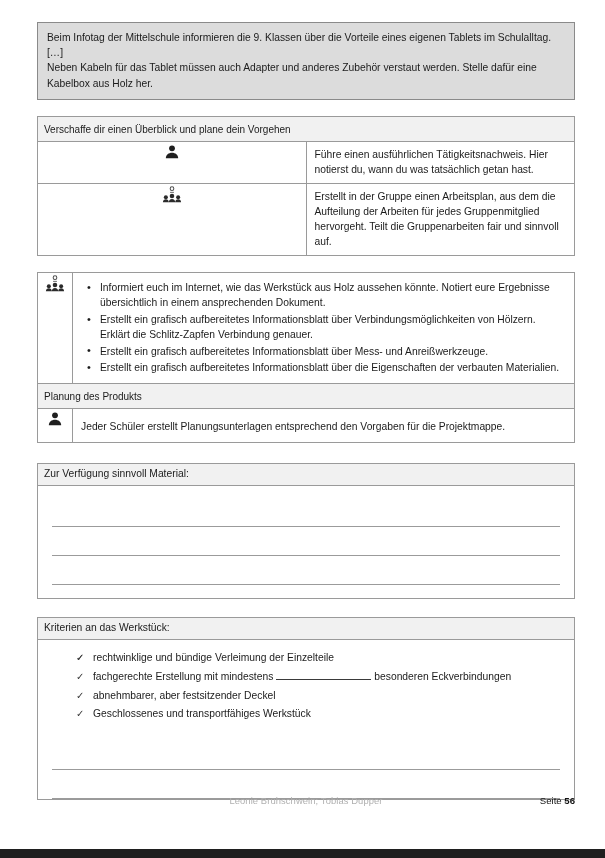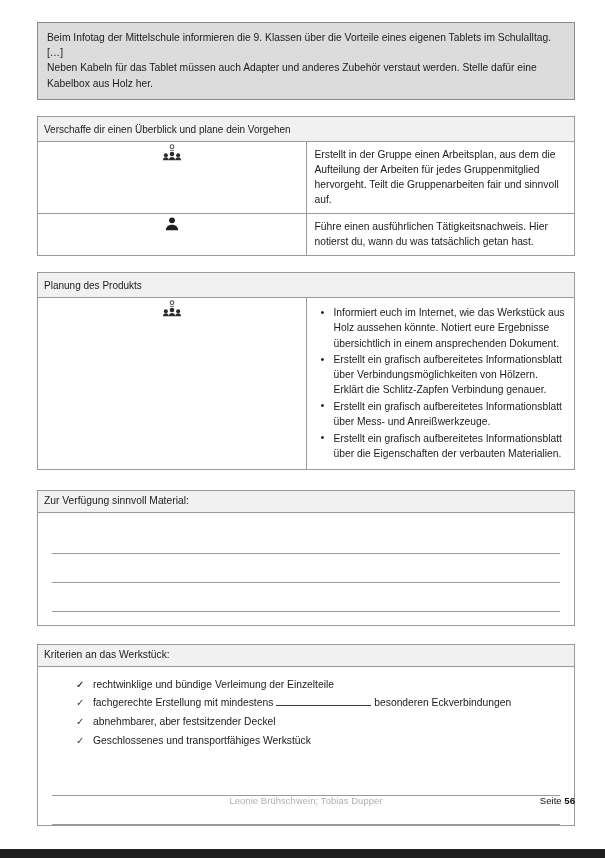--- a/index.html
+++ b/index.html
@@ -219,60 +219,57 @@
       <p>Beim Infotag der Mittelschule informieren die 9. Klassen über die Vorteile eines eigenen Tablets im Schulalltag. […]</p>
       <p>Neben Kabeln für das Tablet müssen auch Adapter und anderes Zubehör verstaut werden. Stelle dafür eine Kabelbox aus Holz her.</p>
     </div>
 
     <div class="spacer-16"></div>
 
     <table class="section-table">
       <tbody>
           <tr>
         <th class="sec-header" colspan="2">Verschaffe dir einen Überblick und plane dein Vorgehen</th>
+      </tr>
+      <tr>
+        <td class="icon-cell">
+          <span class="ico">
+            <svg width="20" height="20" viewBox="0 0 24 24" aria-hidden="true">
+              <circle cx="12" cy="7.6" r="3.5" fill="#1f1f1f"></circle>
+              <path d="M4.6 19.4 c0-4.0 3.3-6.5 7.4-6.5 s7.4 2.5 7.4 6.5 z" fill="#1f1f1f"></path>
+            </svg>
+          </span>
+        </td>
+        <td class="body-cell">Führe einen ausführlichen Tätigkeitsnachweis. Hier notierst du, wann du was tatsächlich getan hast.</td>
       </tr>
       <tr>
         <td class="icon-cell">
           <span class="ico">
             <svg width="22" height="22" viewBox="0 0 24 24" aria-hidden="true">
               <circle cx="12" cy="5.1" r="2.0" fill="none" stroke="#4a4a4a" stroke-width="1.1"></circle>
               <path d="M9.9 8.6 h4.2 v0.9 h-4.2 z" fill="#4a4a4a"></path>
               <circle cx="12" cy="13.0" r="2.5" fill="#2b2b2b"></circle>
               <path d="M8.4 20.0 c0-2.1 1.6-3.6 3.6-3.6 s3.6 1.5 3.6 3.6 z" fill="#2b2b2b"></path>
               <circle cx="5.3" cy="14.4" r="2.2" fill="#2b2b2b"></circle>
               <path d="M2.1 20.0 c0-1.9 1.4-3.3 3.2-3.3 s3.2 1.4 3.2 3.3 z" fill="#2b2b2b"></path>
               <circle cx="18.7" cy="14.4" r="2.2" fill="#2b2b2b"></circle>
               <path d="M15.5 20.0 c0-1.9 1.4-3.3 3.2-3.3 s3.2 1.4 3.2 3.3 z" fill="#2b2b2b"></path>
             </svg>
           </span>
         </td>
         <td class="body-cell">Erstellt in der Gruppe einen Arbeitsplan, aus dem die Aufteilung der Arbeiten für jedes Gruppenmitglied hervorgeht. Teilt die Gruppenarbeiten fair und sinnvoll auf.</td>
       </tr>
-      <tr>
-        <td class="icon-cell">
-          <span class="ico">
-            <svg width="20" height="20" viewBox="0 0 24 24" aria-hidden="true">
-              <circle cx="12" cy="7.6" r="3.5" fill="#1f1f1f"></circle>
-              <path d="M4.6 19.4 c0-4.0 3.3-6.5 7.4-6.5 s7.4 2.5 7.4 6.5 z" fill="#1f1f1f"></path>
-            </svg>
-          </span>
-        </td>
-        <td class="body-cell">Führe einen ausführlichen Tätigkeitsnachweis. Hier notierst du, wann du was tatsächlich getan hast.</td>
-      </tr>
     </tbody>
       </table>
 
     <div class="spacer-16"></div>
 
     <table class="section-table">
       <tbody>
           <tr>
-        <th class="sec-header" colspan="2">Planung des Produkts</th>
-      </tr>
-      <tr>
         <td class="icon-cell">
           <span class="ico">
             <svg width="22" height="22" viewBox="0 0 24 24" aria-hidden="true">
               <circle cx="12" cy="5.1" r="2.0" fill="none" stroke="#4a4a4a" stroke-width="1.1"></circle>
               <path d="M9.9 8.6 h4.2 v0.9 h-4.2 z" fill="#4a4a4a"></path>
               <circle cx="12" cy="13.0" r="2.5" fill="#2b2b2b"></circle>
               <path d="M8.4 20.0 c0-2.1 1.6-3.6 3.6-3.6 s3.6 1.5 3.6 3.6 z" fill="#2b2b2b"></path>
               <circle cx="5.3" cy="14.4" r="2.2" fill="#2b2b2b"></circle>
               <path d="M2.1 20.0 c0-1.9 1.4-3.3 3.2-3.3 s3.2 1.4 3.2 3.3 z" fill="#2b2b2b"></path>
               <circle cx="18.7" cy="14.4" r="2.2" fill="#2b2b2b"></circle>
@@ -282,20 +279,34 @@
         </td>
         <td class="body-cell">
           <ul>
             <li>Informiert euch im Internet, wie das Werkstück aus Holz aussehen könnte. Notiert eure Ergebnisse übersichtlich in einem ansprechenden Dokument.</li>
             <li>Erstellt ein grafisch aufbereitetes Informationsblatt über Verbindungsmöglichkeiten von Hölzern. Erklärt die Schlitz-Zapfen Verbindung genauer.</li>
             <li>Erstellt ein grafisch aufbereitetes Informationsblatt über Mess- und Anreißwerkzeuge.</li>
             <li>Erstellt ein grafisch aufbereitetes Informationsblatt über die Eigenschaften der verbauten Materialien.</li>
           </ul>
         </td>
       </tr>
+      <tr>
+        <th class="sec-header" colspan="2">Planung des Produkts</th>
+      </tr>
+      <tr>
+        <td class="icon-cell" style="height:34px">
+          <span class="ico">
+            <svg width="20" height="20" viewBox="0 0 24 24" aria-hidden="true">
+              <circle cx="12" cy="7.6" r="3.5" fill="#1f1f1f"></circle>
+              <path d="M4.6 19.4 c0-4.0 3.3-6.5 7.4-6.5 s7.4 2.5 7.4 6.5 z" fill="#1f1f1f"></path>
+            </svg>
+          </span>
+        </td>
+        <td class="body-cell" style="padding-top:10px">Jeder Schüler erstellt Planungsunterlagen entsprechend den Vorgaben für die Projektmappe.</td>
+      </tr>
     </tbody>
       </table>
 
     <div class="spacer-20"></div>
 
     <div class="write-box">
       <div class="write-head">Zur Verfügung sinnvoll Material:</div>
       <div class="write-body">
         <div class="rule-lead"></div>
         <div class="rule-row"></div>

